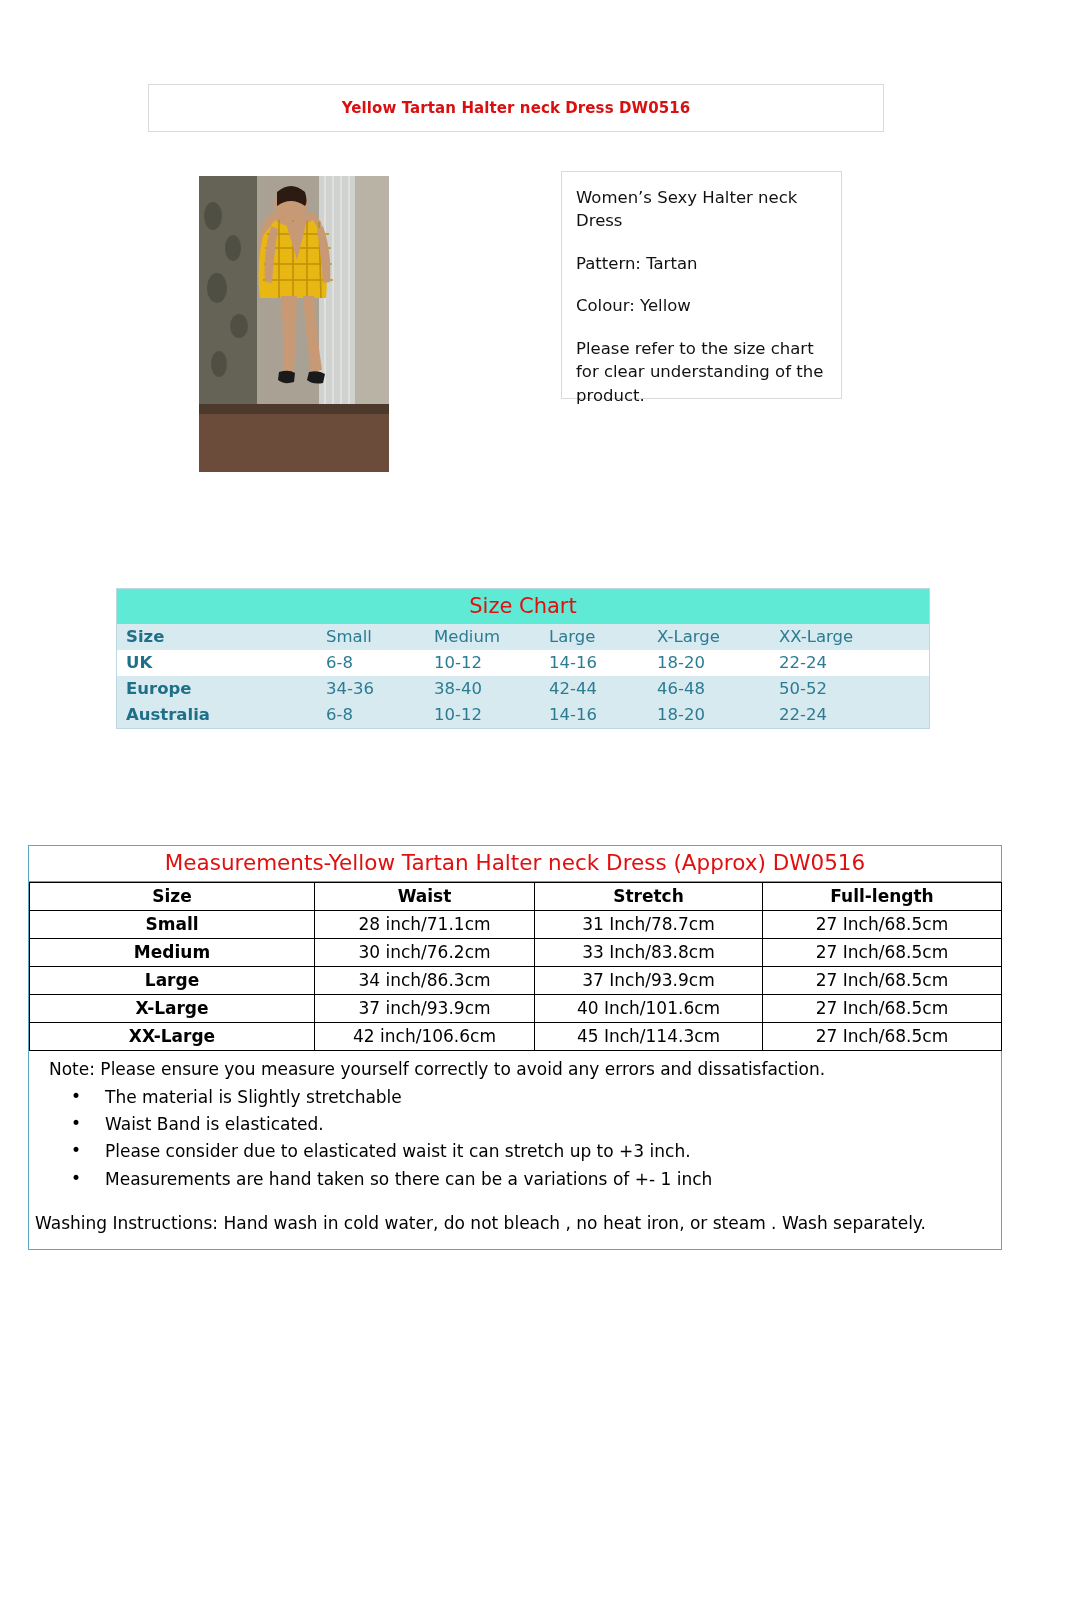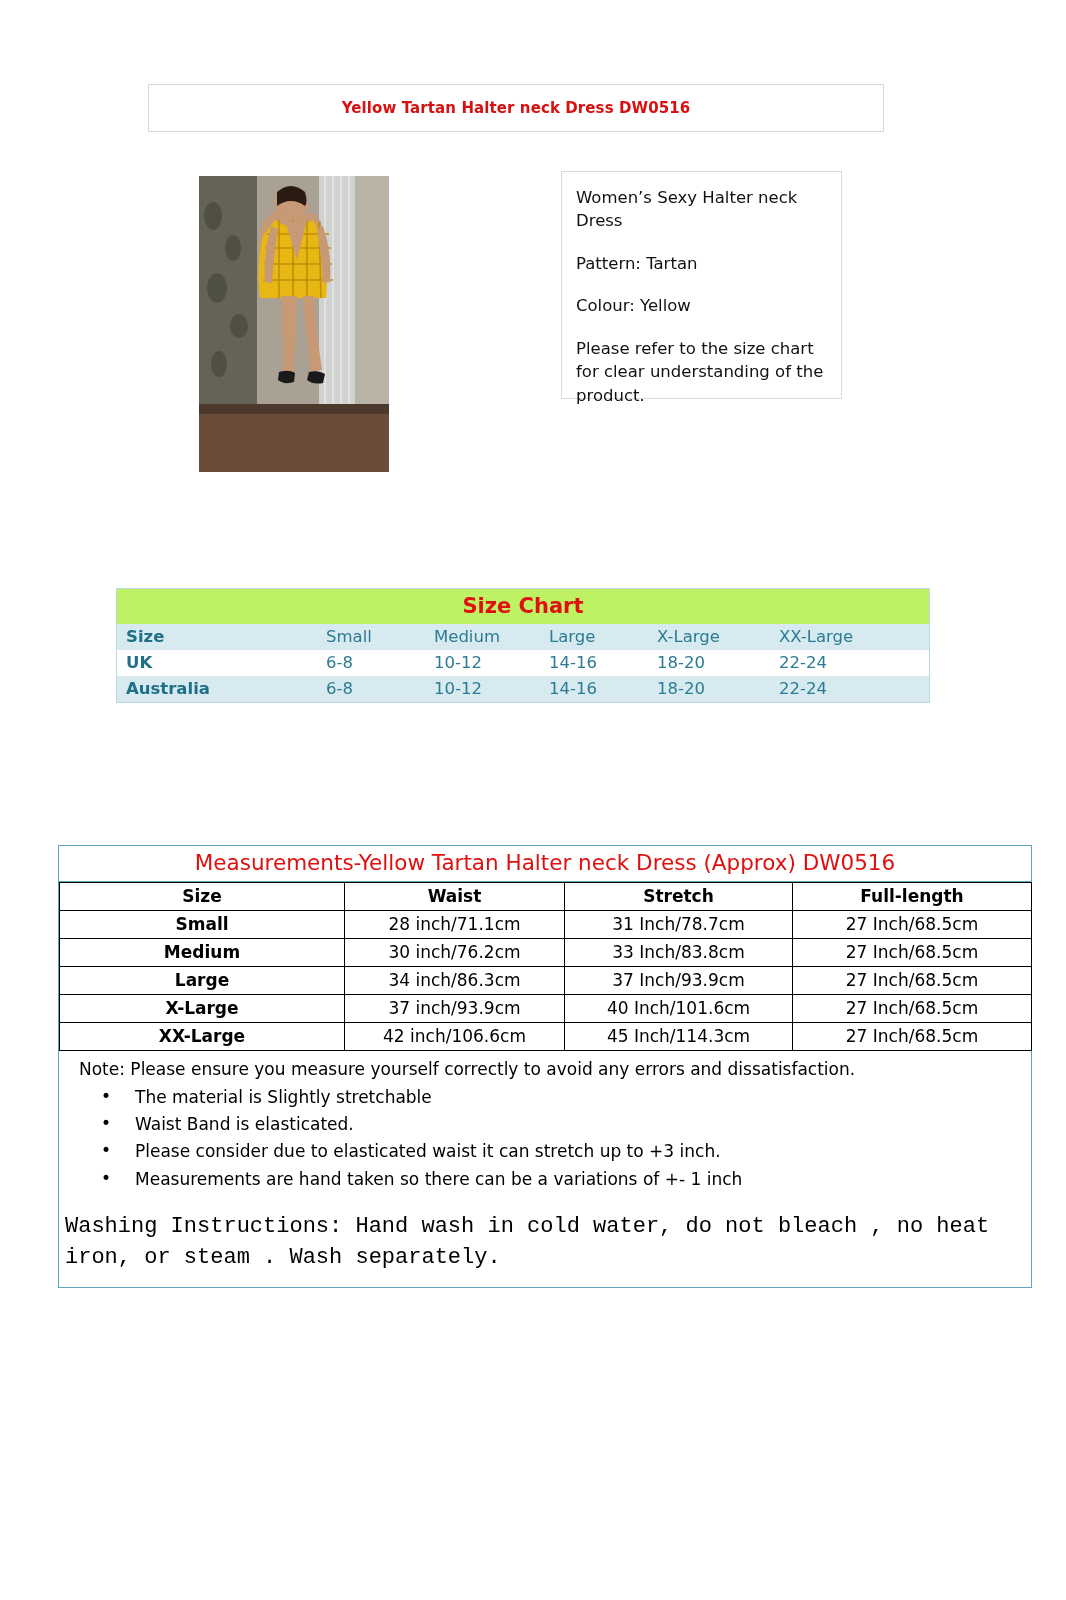--- a/index.html
+++ b/index.html
@@ -72,24 +72,24 @@
     position: absolute;
     left: 116px;
     top: 588px;
     width: 814px;
     border: 1px solid #bcd9e2;
     box-sizing: border-box;
   }
   .size-chart .sc-title {
     text-align: center;
     color: #e01010;
-    font-weight: bold;
+    font-weight: normal;
     font-size: 21px;
     padding: 5px 0 6px 0;
-    background: #bef264;
+    background: #5eead4;
   }
   table.sc-table {
     width: 100%;
     border-collapse: collapse;
     font-size: 16.5px;
   }
   table.sc-table td {
     padding: 3px 0 4px 0;
     color: #2b7b93;
   }
@@ -101,21 +101,21 @@
     width: 200px;
   }
   table.sc-table td.c1 { width: 108px; }
   table.sc-table td.c2 { width: 115px; }
   table.sc-table td.c3 { width: 108px; }
   table.sc-table td.c4 { width: 122px; }
 
   
   .meas-wrap {
     position: absolute;
-    left: 58px;
+    left: 28px;
     top: 845px;
     width: 974px;
     border: 1px solid #5ba8be;
     box-sizing: border-box;
     background: #fff;
   }
   .meas-title {
     text-align: center;
     color: #e01010;
     font-size: 21.5px;
@@ -160,23 +160,22 @@
   }
   .notes ul li:before {
     content: "\2022";
     position: absolute;
     left: 0;
     top: -1px;
     font-size: 17px;
   }
   .wash {
     margin: 20px 0 0 2px;
-    font-size: 22px;
+    font-size: 17px;
     line-height: 1.42;
-    font-family: Liberation Mono, monospace;
   }
 </style>
 </head>
 <body>
 
 <div class="title-box">
   <div class="title-text">Yellow Tartan Halter neck Dress DW0516</div>
 </div>
 
 <div class="product-photo">
@@ -258,20 +257,28 @@
       </tr>
       <tr>
         <td class="lbl">UK</td>
         <td class="c1">6-8</td>
         <td class="c2">10-12</td>
         <td class="c3">14-16</td>
         <td class="c4">18-20</td>
         <td>22-24</td>
       </tr>
       <tr class="alt">
+        <td class="lbl">Europe</td>
+        <td class="c1">34-36</td>
+        <td class="c2">38-40</td>
+        <td class="c3">42-44</td>
+        <td class="c4">46-48</td>
+        <td>50-52</td>
+      </tr>
+      <tr class="alt">
         <td class="lbl">Australia</td>
         <td class="c1">6-8</td>
         <td class="c2">10-12</td>
         <td class="c3">14-16</td>
         <td class="c4">18-20</td>
         <td>22-24</td>
       </tr>
     </tbody>
   </table>
 </div>

